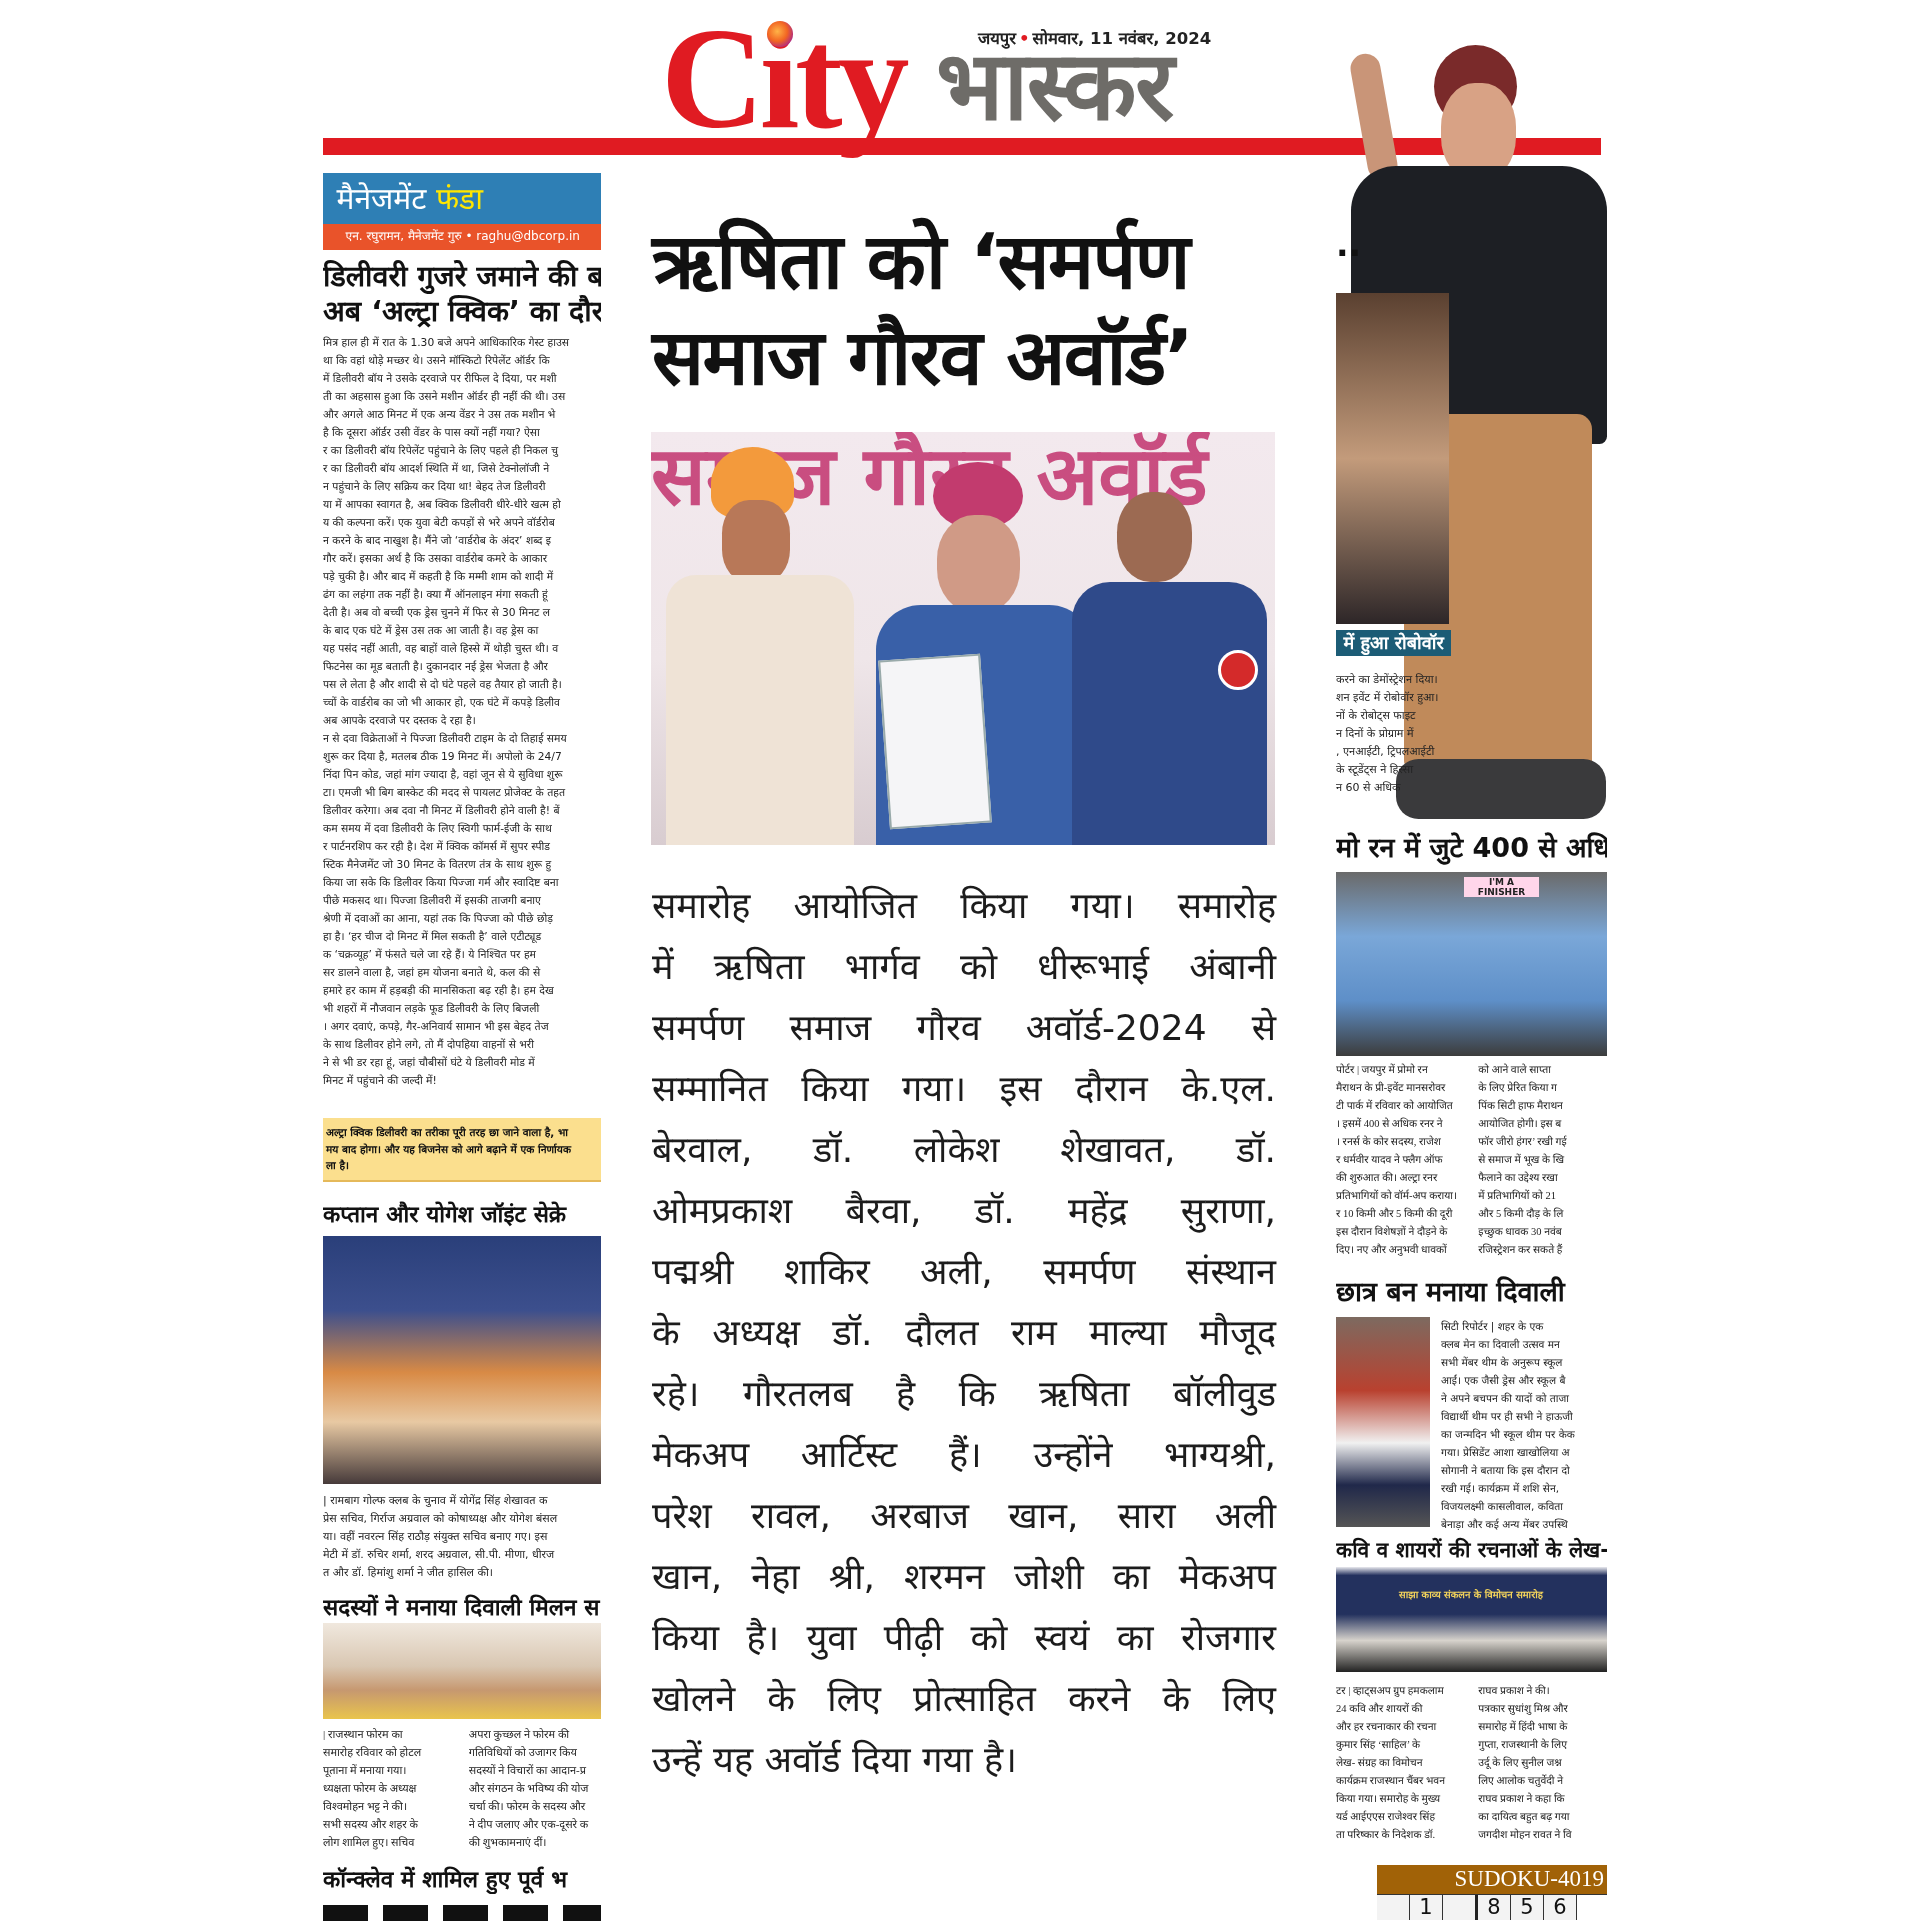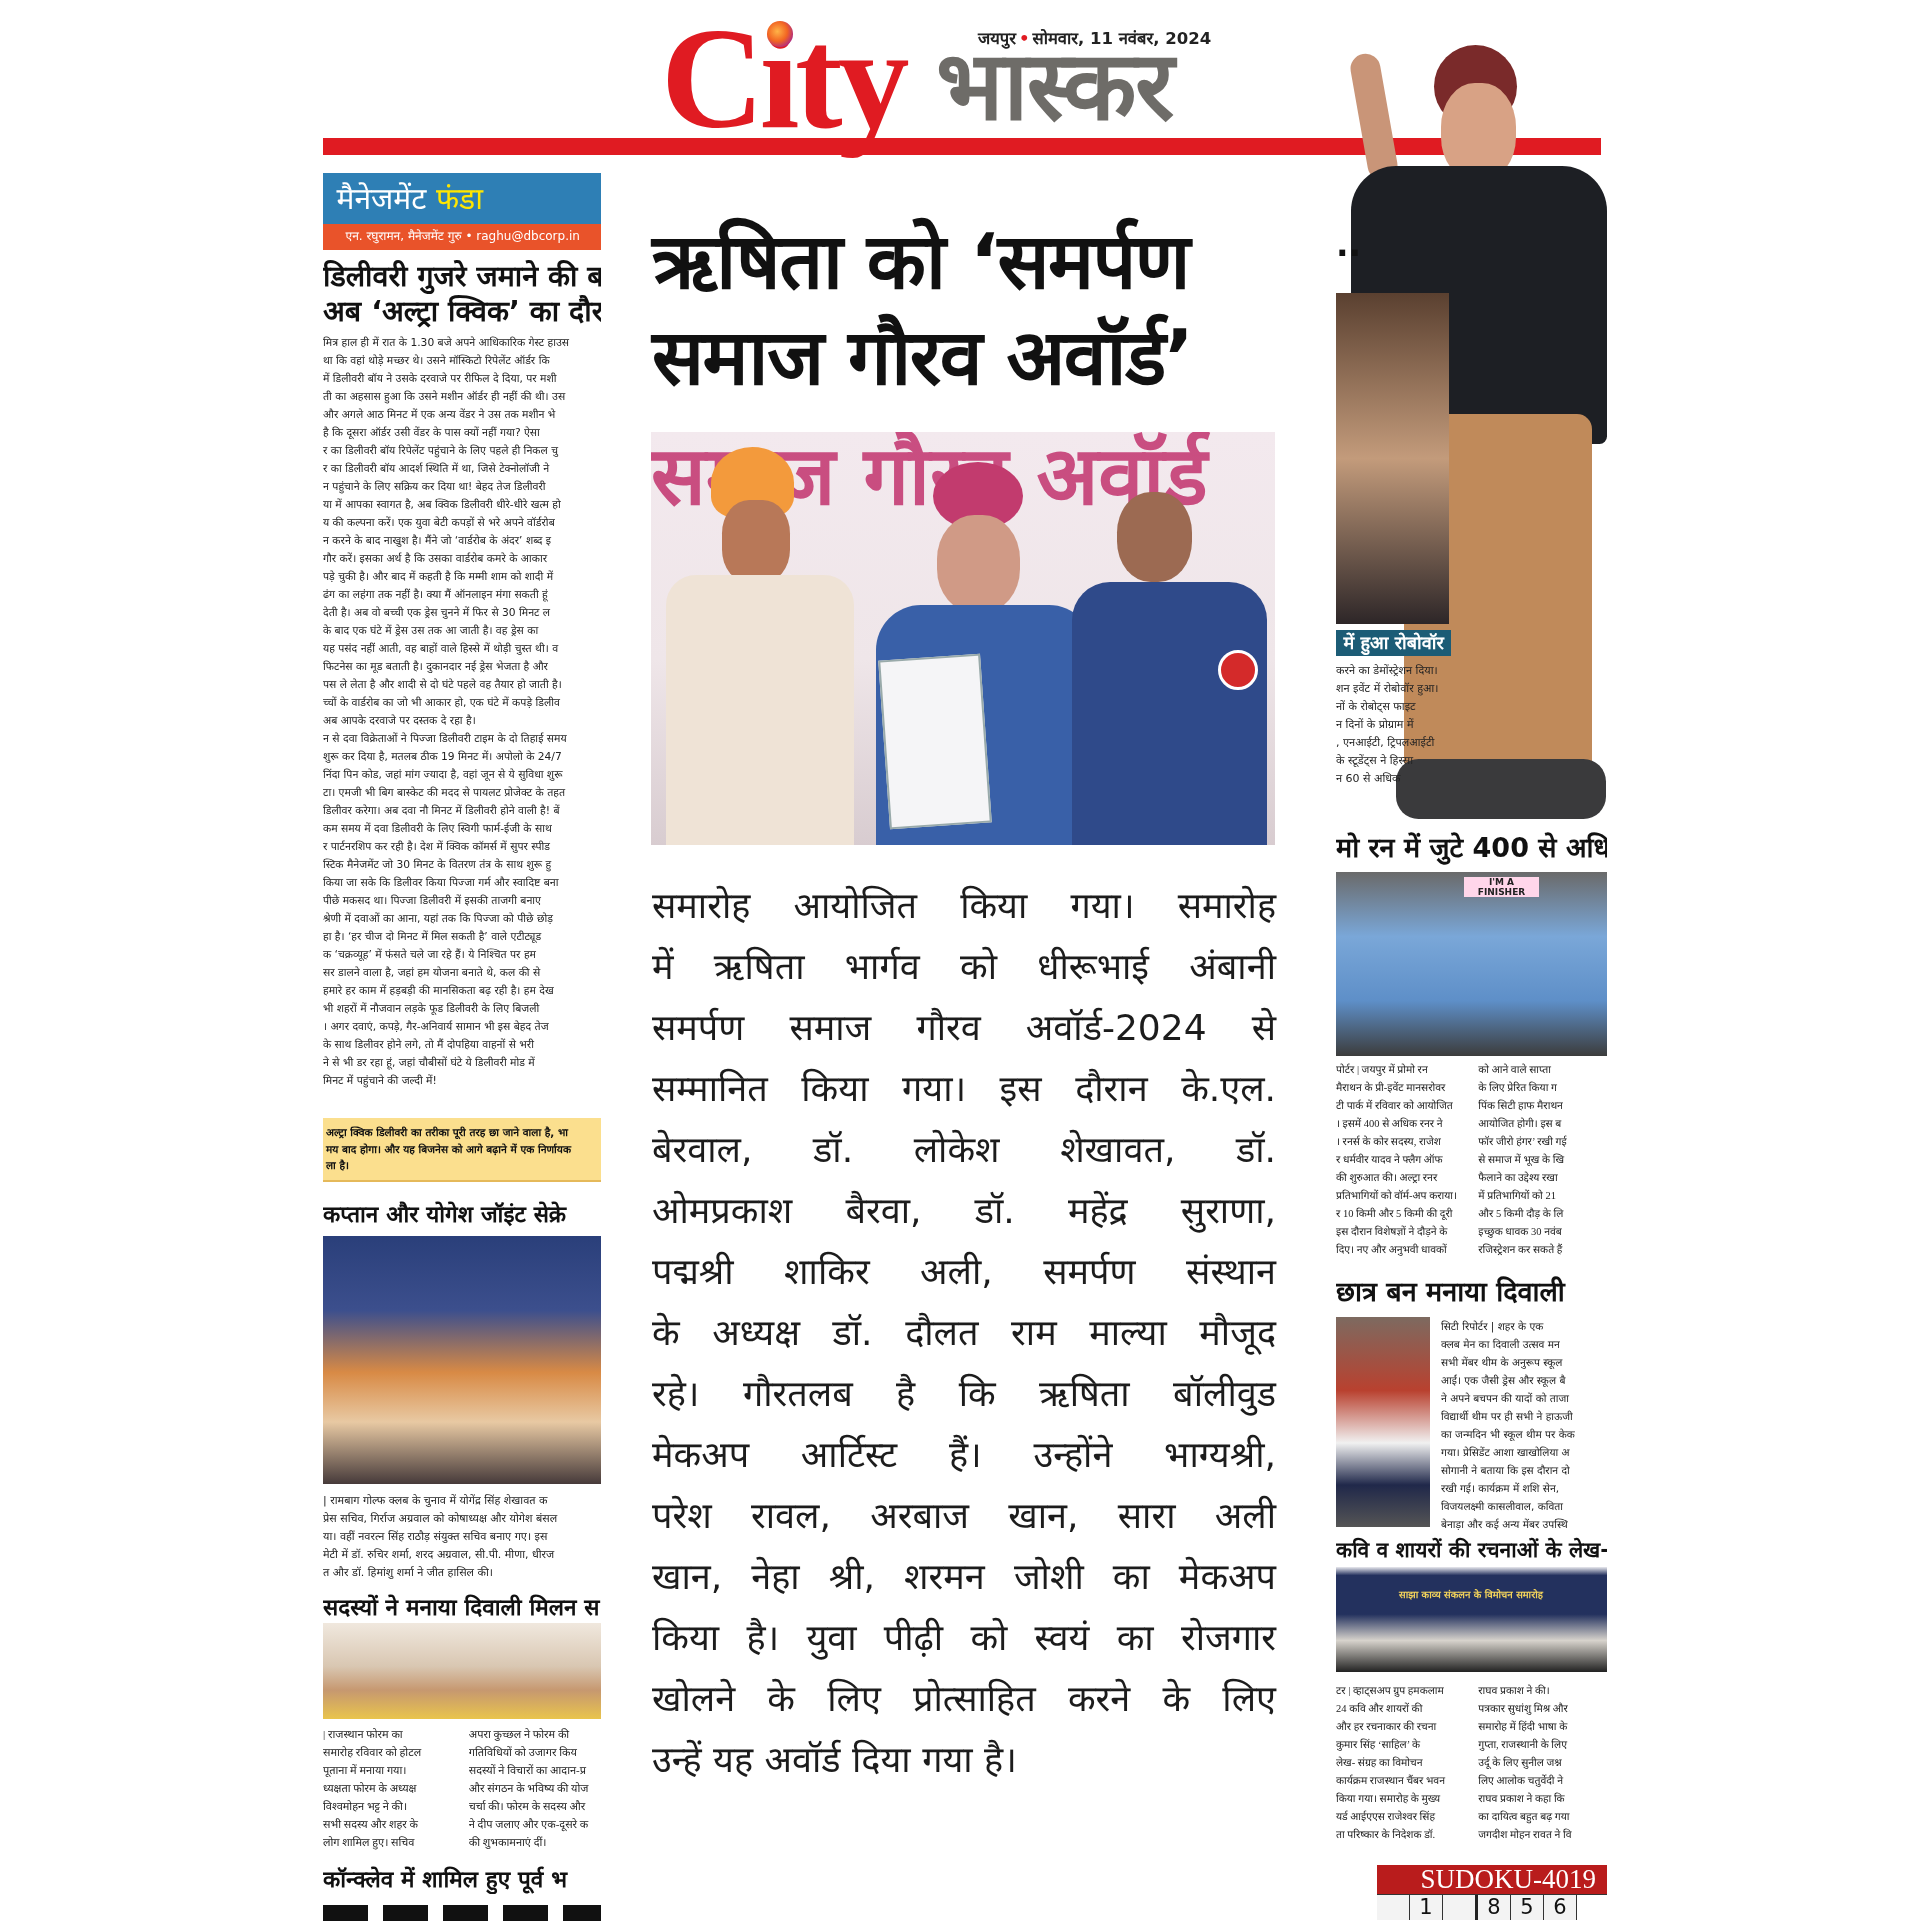--- a/index.html
+++ b/index.html
@@ -45,22 +45,22 @@
   .story .line { display:block; white-space:nowrap; text-align-last:justify; }
   .story .line.last { text-align-last:left; }
   .byline { font-weight:bold; }
 
   
   .right-col { left:1336px; width:271px; overflow:hidden; }
   .right-body { font-size:11px; line-height:18px; color:#222; }
   .right-head { font-size:27px; font-weight:bold; white-space:nowrap; overflow:hidden; line-height:35px; }
   .robowar-tag { background:#1c5c76; color:#fff; font-size:18px; font-weight:bold; padding:3px 7.5px;
                  white-space:nowrap; }
-  .sudoku-bar { background:#b91c1c; color:#fff; font-family:"Liberation Serif", serif; font-size:27px;
-                text-align:right; padding-right:11px; height:28.6px; line-height:28.6px; white-space:nowrap; overflow:hidden; }
+  .sudoku-bar { background:#a16207; color:#fff; font-family:"Liberation Serif", serif; font-size:23px;
+                text-align:right; padding-right:3px; height:28.6px; line-height:28.6px; white-space:nowrap; overflow:hidden; }
   .sudoku-row { display:flex; border-top:1.5px solid #333; }
   .sudoku-cell { width:32px; height:25.6px; border-right:1.5px solid #333; font-size:21px; text-align:center;
                  line-height:25.6px; background:#f3f3f3; }
   .sudoku-cell.thick { border-right:3px solid #222; }
 </style>
 </head>
 <body>
 
 <div class="abs logo-city">City</div>
 <div class="abs logo-dot"></div>
@@ -225,21 +225,21 @@
   <div class="abs" style="left:22.5px;top:30px;width:30px;height:128px;background:#c99578;border-radius:15px;transform:rotate(-10deg);"></div>
   <div class="abs" style="left:15px;top:143px;width:256px;height:278px;background:#1d1f24;border-radius:45px 45px 7.5px 7.5px;"></div>
   <div class="abs" style="left:68px;top:391px;width:188px;height:361px;background:#c08a5a;border-radius:15px;"></div>
   <div class="abs" style="left:60px;top:736px;width:210px;height:60px;background:#3a3a3c;border-radius:22.5px;"></div>
 </div>
 <div class="abs" style="left:1336px;top:225px;font-size:33px;font-weight:bold;">..</div>
 <div class="photo" style="left:1336px;top:293px;width:113px;height:331px;background:linear-gradient(180deg,#5a4030,#c39b7b 50%,#2d2628);"></div>
 
 <div class="abs right-col" style="top:630px;">
   <span class="robowar-tag">में हुआ रोबोवॉर</span>
-  <div class="right-body" id="robowar-body" style="width:120px;margin-top:8px;white-space:nowrap;overflow:hidden;">
+  <div class="right-body" id="robowar-body" style="width:120px;margin-top:17px;white-space:nowrap;overflow:hidden;">
       <div>करने का डेमोंस्ट्रेशन दिया।</div>
       <div>शन इवेंट में रोबोवॉर हुआ।</div>
       <div>नों के रोबोट्स फाइट</div>
       <div>न दिनों के प्रोग्राम में</div>
       <div>, एनआईटी, ट्रिपलआईटी</div>
       <div>के स्टूडेंट्स ने हिस्सा</div>
       <div>न 60 से अधिक</div>
     </div>
 </div>
 

